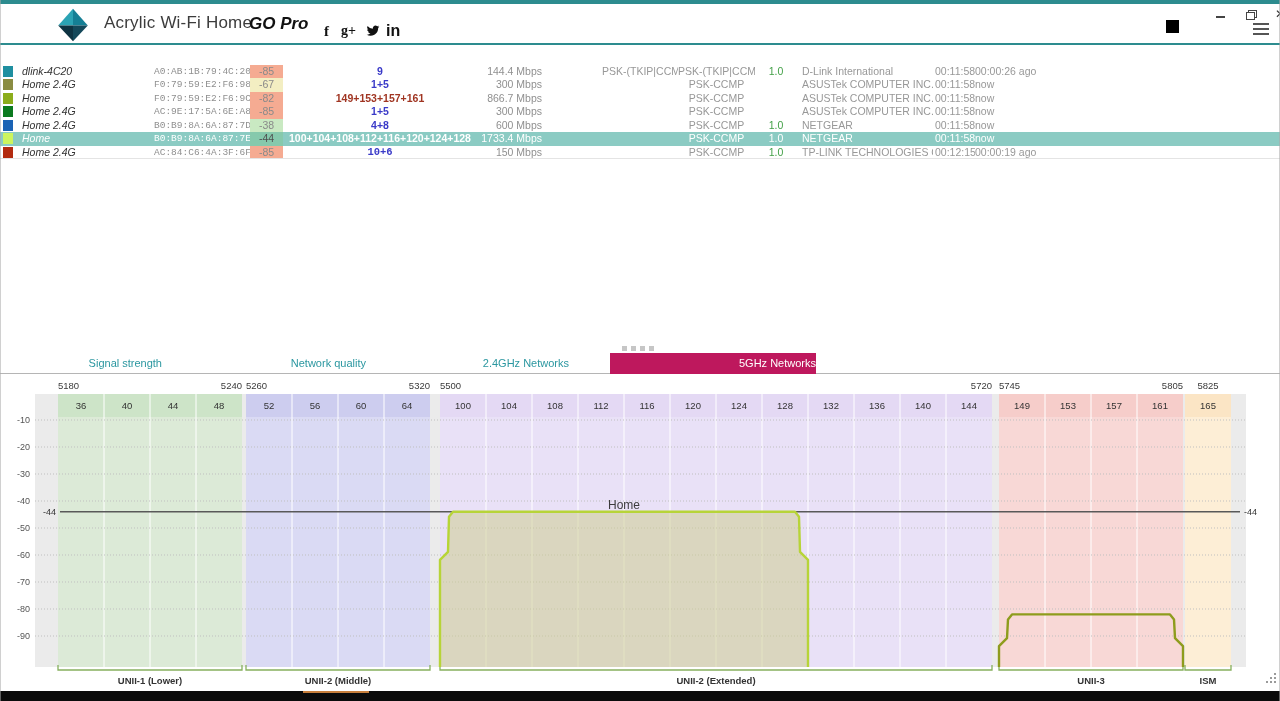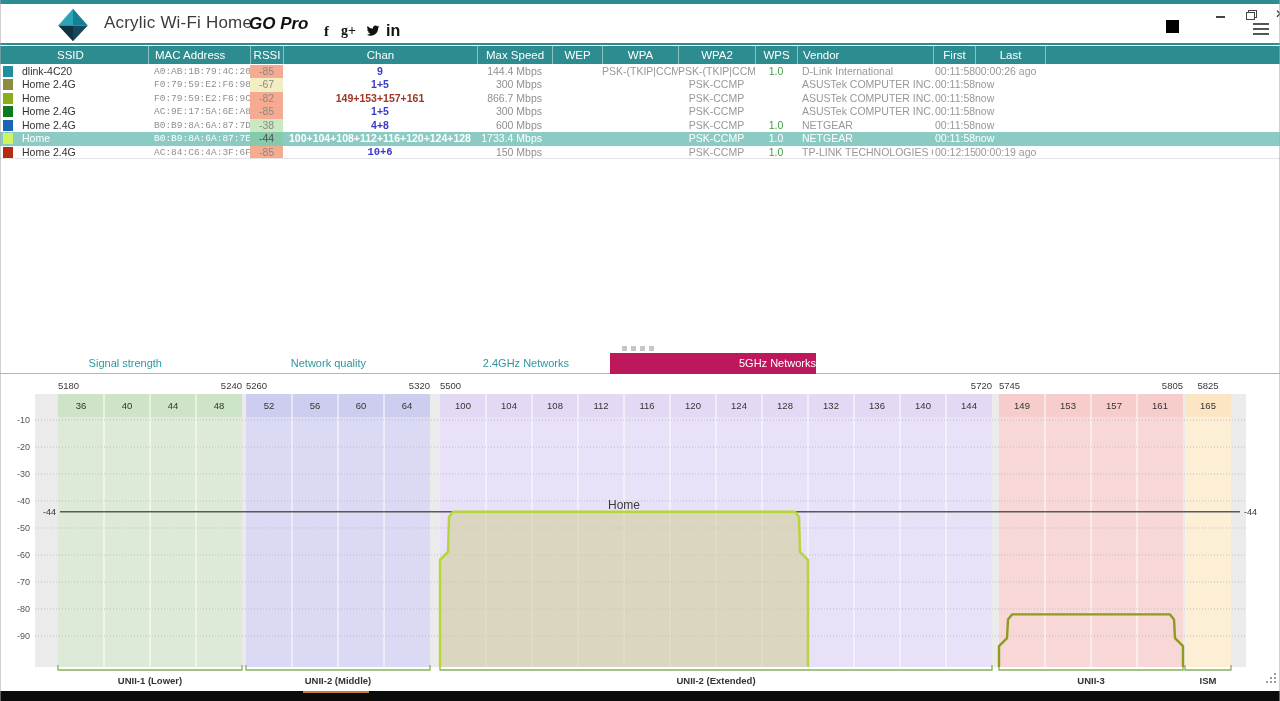--- a/index.html
+++ b/index.html
@@ -33,21 +33,21 @@
   .hdr-line { position:absolute; left:0; top:43px; width:1280px; height:2px; }
   .grid-cols { display:grid; grid-template-columns:148px 102px 33px 194px 75px 50px 76px 77px 42px 136px 42px 70px 1fr; }
   .thead { position:absolute; left:0; top:46px; width:1280px; height:18px; color:#fff; font-size:11.5px; }
   .thead .hc { line-height:18px; white-space:nowrap; overflow:hidden; }
   .thead .hc + .hc { border-left:1px solid rgba(255,255,255,.45); }
   .hc.center { text-align:center; }
   .hc.pl57 { padding-left:57px; } .hc.pl6 { padding-left:6px; } .hc.pl5 { padding-left:5px; }
   .tbody { position:absolute; left:0; top:65px; width:1280px; }
   .trow { height:13.45px; font-size:10.5px; color:#333; cursor:default; }
   .trow .cell { line-height:13.45px; white-space:nowrap; overflow:hidden; }
-  .cell.c-ssid { position:relative; padding-left:22px; }
+  .cell.c-ssid { position:relative; padding-left:22px;font-style:italic; }
   .swatch { position:absolute; left:3px; top:1px; width:10px; height:11px; }
   .cell.c-mac { padding-left:6px; font-family:"Liberation Mono",monospace; font-size:9.5px; color:#8f8f8f; }
   .cell.c-rssi { text-align:center; color:#8a8a8a; }
   .cell.c-chan { text-align:center; font-weight:bold; }
   .cell.c-speed { text-align:right; padding-right:10px; color:#909090; }
   .cell.c-wep,.cell.c-wpa,.cell.c-wpa2 { text-align:center; color:#989898; }
   .cell.c-wps { text-align:center; color:#43a047; }
   .cell.c-vendor { padding-left:5px; color:#989898; }
   .cell.c-first { padding-left:2px; color:#989898; }
   .cell.c-last { color:#989898; }
@@ -105,35 +105,20 @@
     </div>
   </div>
   <div class="stop-btn"></div>
   <div class="menu-btn">
       <span></span>
       <span></span>
       <span></span>
     </div>
 
   <div class="hdr-line" style="background: rgb(45, 140, 143);"></div>
-  <div class="thead grid-cols" style="background: rgb(45, 140, 143);">
-    <div class="hc pl57">SSID</div>
-    <div class="hc pl6">MAC Address</div>
-    <div class="hc center">RSSI</div>
-    <div class="hc center">Chan</div>
-    <div class="hc center">Max Speed</div>
-    <div class="hc center">WEP</div>
-    <div class="hc center">WPA</div>
-    <div class="hc center">WPA2</div>
-    <div class="hc center">WPS</div>
-    <div class="hc pl5">Vendor</div>
-    <div class="hc center">First</div>
-    <div class="hc center">Last</div>
-    <div class="hc"></div>
-  </div>
   <div class="tbody">
       <div class="trow grid-cols">
         <div class="cell c-ssid"><span class="swatch" style="background: rgb(31, 143, 160);"></span><span>dlink-4C20</span></div>
         <div class="cell c-mac">A0:AB:1B:79:4C:20</div>
         <div class="cell c-rssi" style="background: rgb(245, 171, 146);">-85</div>
         <div class="cell c-chan" style="color: rgb(58, 58, 200);">9</div>
         <div class="cell c-speed">144.4 Mbps</div>
         <div class="cell c-wep"></div>
         <div class="cell c-wpa">PSK-(TKIP|CCMP)</div>
         <div class="cell c-wpa2">PSK-(TKIP|CCMP)</div>

